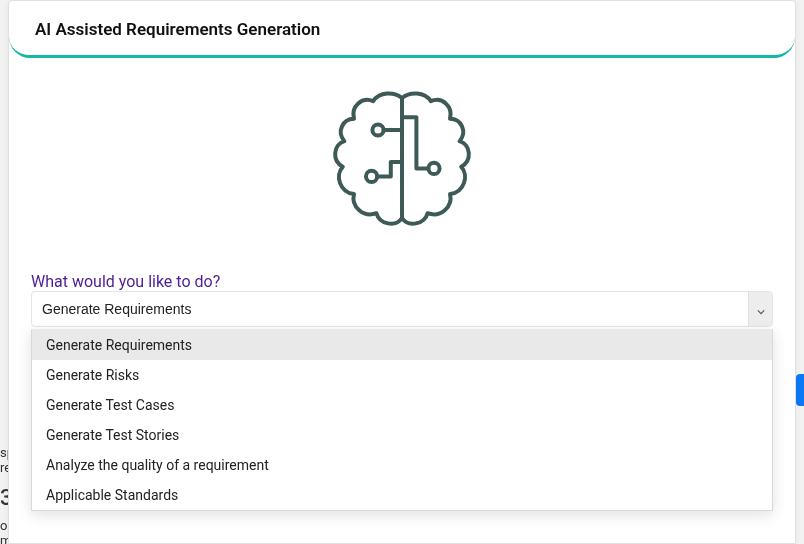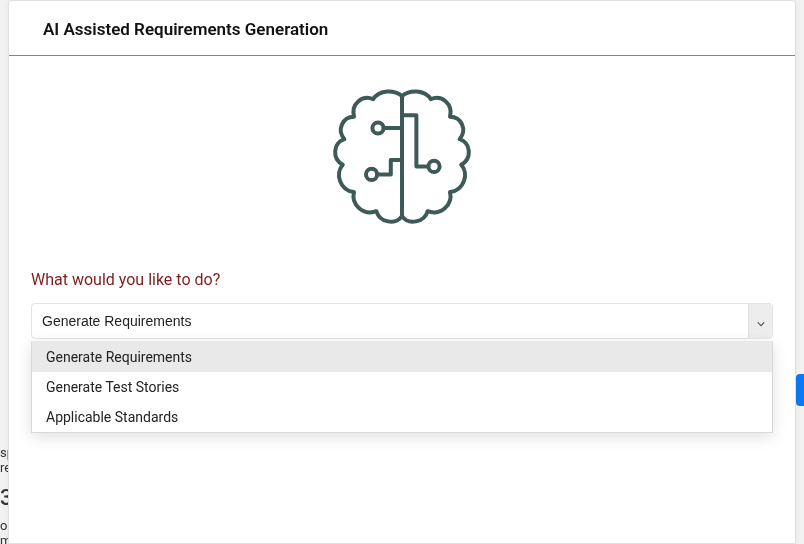--- a/index.html
+++ b/index.html
@@ -34,43 +34,43 @@
       right: 8px;
       bottom: 0;
       background: #ffffff;
       border: 1px solid #e0e0e0;
       border-radius: 4px 4px 0 0;
       display: flex;
       flex-direction: column;
       box-shadow: 0 0 6px rgba(0,0,0,0.06);
     }
     .modal-header {
-      padding: 18px 22px 16px 34px;
-      border-bottom: 1px solid #14b8a6;
+      padding: 18px 22px 16px 26px;
+      border-bottom: 3px solid #14b8a6;
+      border-radius: 21px;
     }
     .modal-title {
       font-size: 17px;
       font-weight: 600;
       color: #111;
     }
     .modal-body {
       padding: 18px 22px 0 22px;
       flex: 1;
       position: relative;
     }
     .brain-wrap {
       display: flex;
       justify-content: center;
       margin-top: 6px;
       margin-bottom: 26px;
     }
     .prompt-label {
       font-size: 16px;
-      color: #7f1d1d;
-      margin-bottom: 14px;
+      color: #4c1d95;
     }
     .combo-wrap {
       position: relative;
     }
     .combo-input-row {
       display: flex;
       align-items: stretch;
       border: 1px solid #e5e5e5;
       border-radius: 4px;
       background: #fff;
@@ -194,19 +194,22 @@
             <svg viewBox="0 0 10 6">
                 <path d="M1 1 L5 5 L9 1" fill="none" stroke="#555" stroke-width="1.4"></path>
               </svg>
           </span>
         </div>
       </div>
 
       <div class="dropdown-list" id="dropdown-list">
 
       <div class="dropdown-item highlighted">Generate Requirements</div>
+          <div class="dropdown-item">Generate Risks</div>
+          <div class="dropdown-item">Generate Test Cases</div>
           <div class="dropdown-item">Generate Test Stories</div>
+          <div class="dropdown-item">Analyze the quality of a requirement</div>
           <div class="dropdown-item">Applicable Standards</div>
         </div>
     </div>
 
   </div>
 </div>
 
 </body></html>

